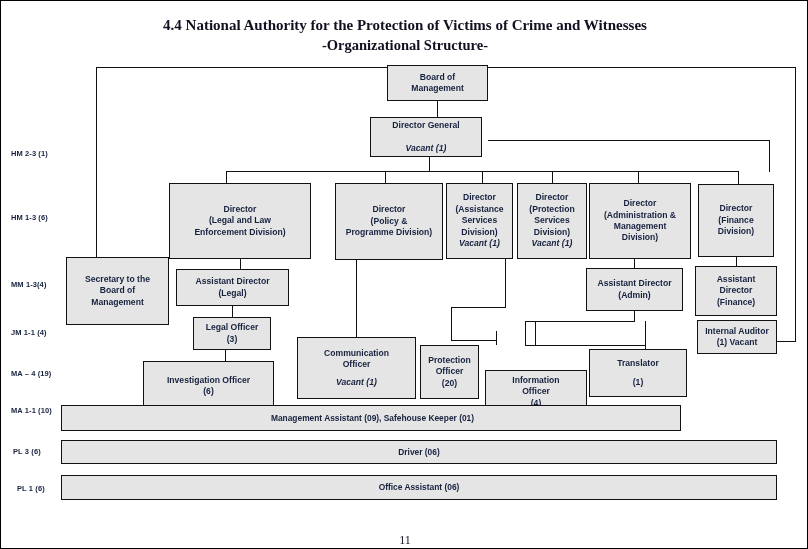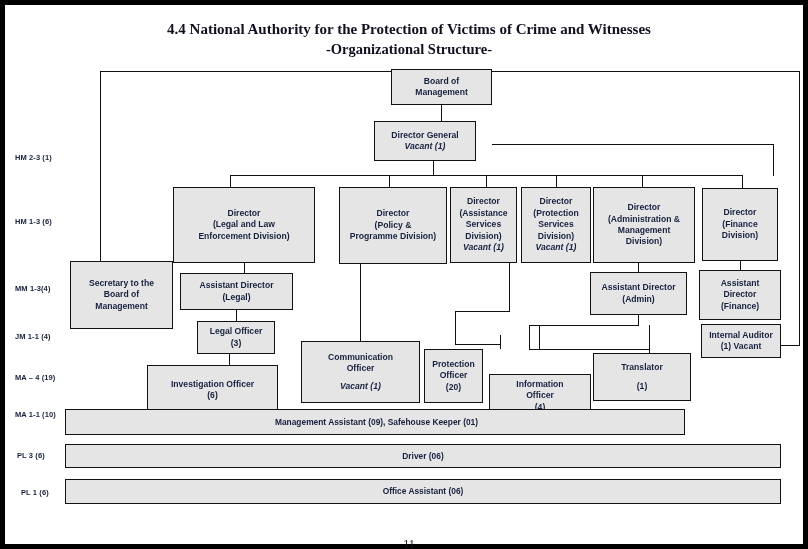--- a/index.html
+++ b/index.html
@@ -1,20 +1,20 @@
 <!DOCTYPE html>
 <html><head>
 <meta charset="utf-8">
 <style>
   html,body{margin:0;padding:0;background:#fff;}
   body{width:808px;height:549px;position:relative;overflow:hidden;
        font-family:"Liberation Sans",sans-serif;color:#16213e;}
 
   #page{position:absolute;left:0;top:0;width:808px;height:549px;
-        border:5px solid #000000;box-sizing:border-box;background:#fff;}
+        border:1px solid #000000;box-sizing:border-box;background:#fff;}
 
   .title{position:absolute;left:0;top:14px;width:808px;text-align:center;
          font-family:"Liberation Serif",serif;font-weight:bold;font-size:15px;
          color:#101020;line-height:20px;}
   .title .l2{display:block;font-size:14.5px;}
 
   .pageno{position:absolute;left:0;top:532px;width:808px;text-align:center;
           font-family:"Liberation Serif",serif;font-size:12px;color:#101020;}
 
   .grade{position:absolute;font-size:7.5px;font-weight:bold;color:#16213e;
@@ -96,21 +96,21 @@
   <div class="ln lnv" style="left:534px; top:320px; height:25px;"></div>
   <div class="ln lnh" style="left:524px; top:344px; width:120px;"></div>
   <div class="ln lnv" style="left:644px; top:320px; height:25px;"></div>
   <div class="ln lnv" style="left:644px; top:344px; height:5px;"></div>
 
   <div class="node" style="left:386px;top:64px;width:101px;height:36px;">
     <span>Board of</span>
     <span>Management</span>
   </div>
 
-  <div class="node" style="left:369px;top:116px;width:102px;height:40px;">
+  <div class="node" style="left:369px;top:116px;width:112px;height:40px;justify-content:space-between;">
     <span>Director General</span>
     <span class="vac">Vacant (1)</span>
   </div>
 
   <div class="node" style="left:65px;top:256px;width:103px;height:68px;">
     <span>Secretary to the</span>
     <span>Board of</span>
     <span>Management</span>
   </div>
 

